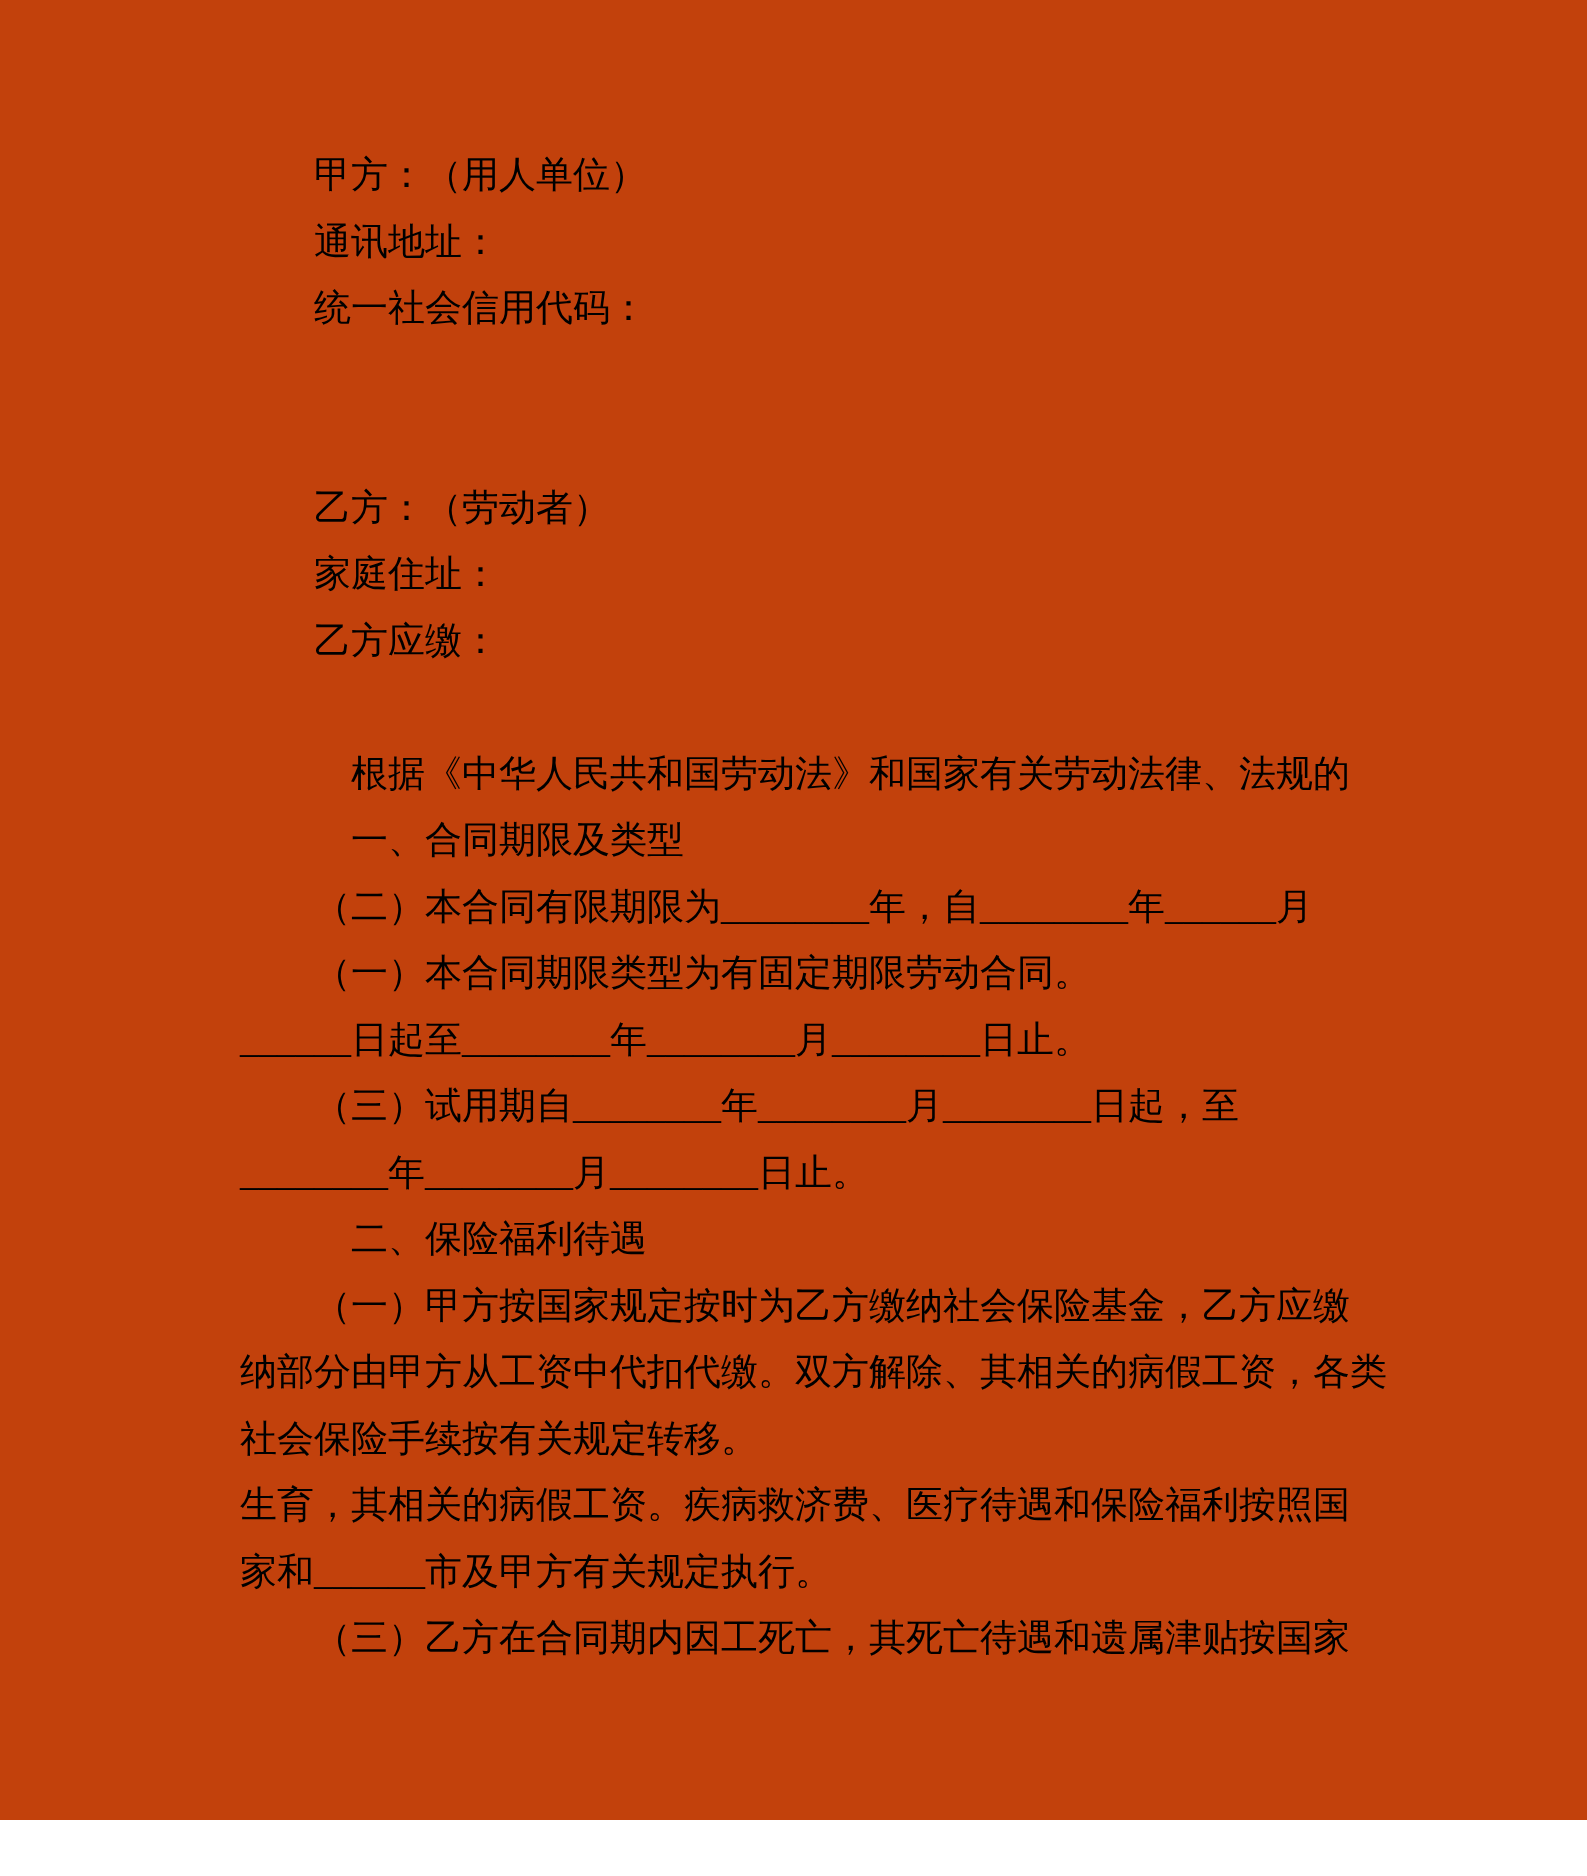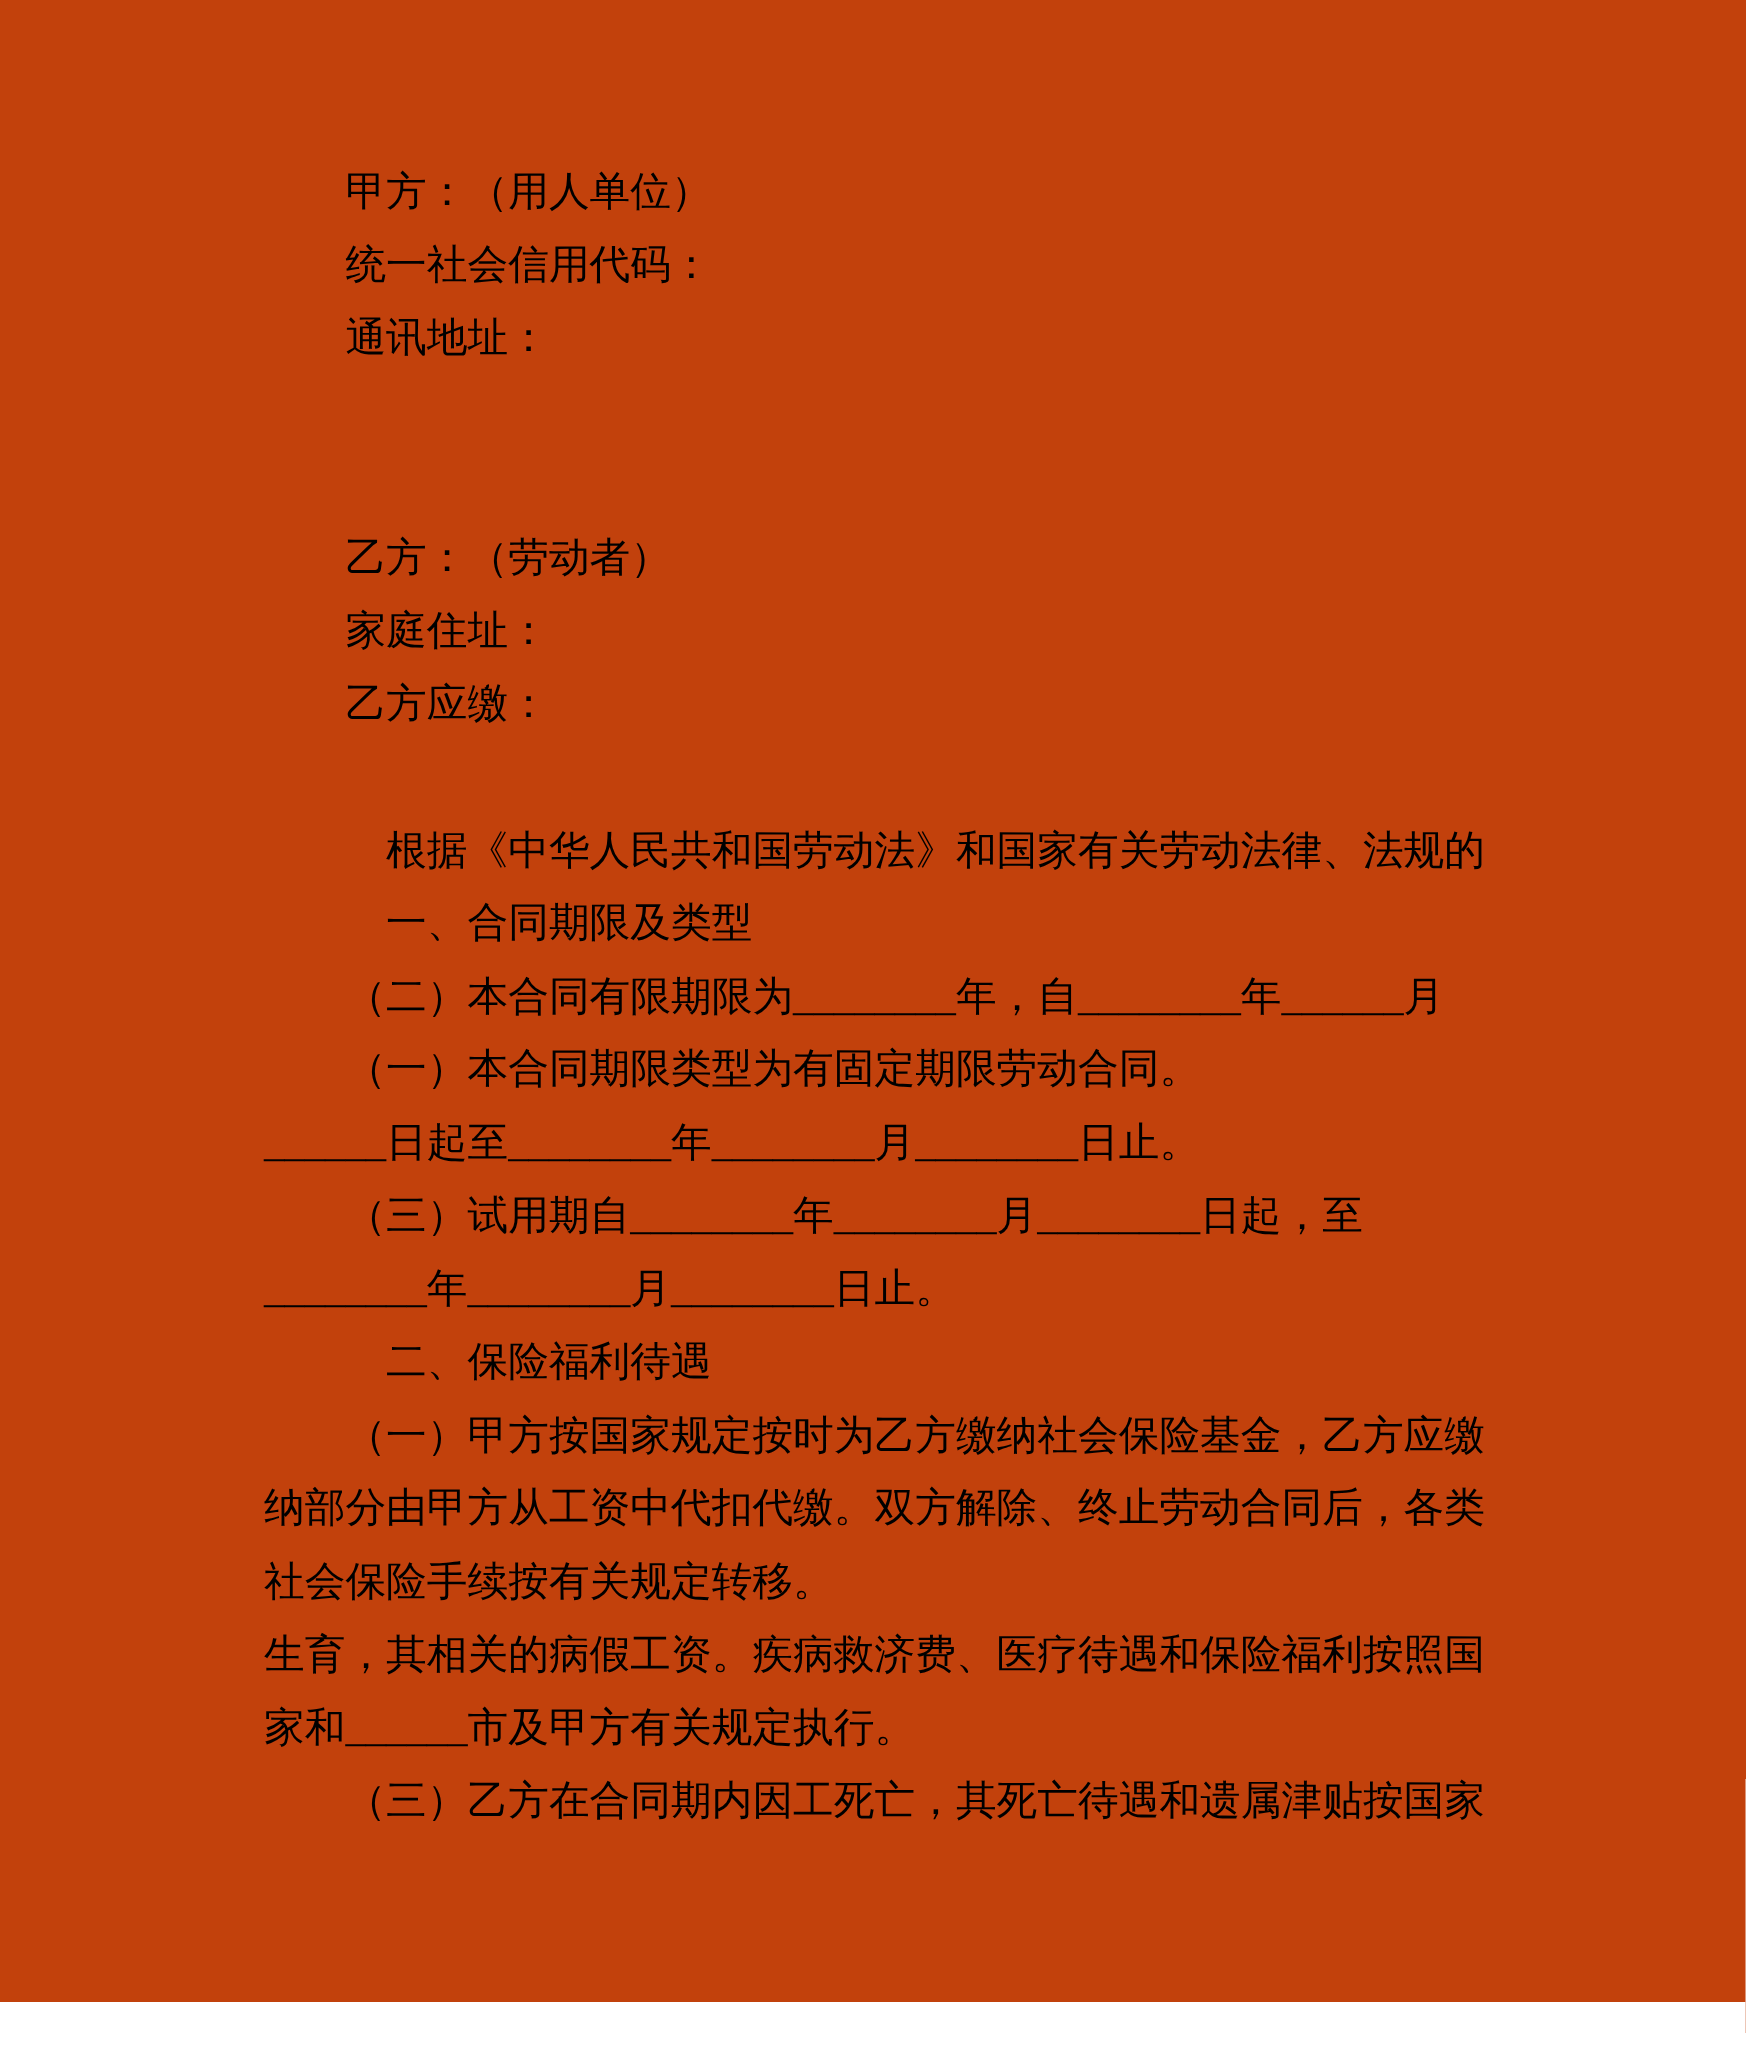--- a/index.html
+++ b/index.html
@@ -29,36 +29,36 @@
   .indent-2 { padding-left: 74px; }
   .indent-3 { padding-left: 111px; }
   .bold { font-weight: 400; }
 </style>
 </head>
 <body>
 
 <div class="page">
   <div id="doc-lines">
       <div class="doc-line indent-2">甲方：（用人单位）</div>
+      <div class="doc-line indent-2">通讯地址：</div>
       <div class="doc-line indent-2">统一社会信用代码：</div>
-      <div class="doc-line indent-2">通讯地址：</div>
       <div class="doc-line indent-0"></div>
       <div class="doc-line indent-0"></div>
       <div class="doc-line indent-2">乙方：（劳动者）</div>
       <div class="doc-line indent-2">家庭住址：</div>
       <div class="doc-line indent-2">乙方应缴：</div>
       <div class="doc-line indent-0"></div>
       <div class="doc-line indent-3">根据《中华人民共和国劳动法》和国家有关劳动法律、法规的</div>
       <div class="doc-line indent-3 bold">一、合同期限及类型</div>
       <div class="doc-line indent-2">（二）本合同有限期限为________年，自________年______月</div>
       <div class="doc-line indent-2">（一）本合同期限类型为有固定期限劳动合同。</div>
       <div class="doc-line indent-0">______日起至________年________月________日止。</div>
       <div class="doc-line indent-2">（三）试用期自________年________月________日起，至</div>
       <div class="doc-line indent-0">________年________月________日止。</div>
       <div class="doc-line indent-3 bold">二、保险福利待遇</div>
       <div class="doc-line indent-2">（一）甲方按国家规定按时为乙方缴纳社会保险基金，乙方应缴</div>
-      <div class="doc-line indent-0">纳部分由甲方从工资中代扣代缴。双方解除、终止劳动合同后，各类</div>
+      <div class="doc-line indent-0">纳部分由甲方从工资中代扣代缴。双方解除、其相关的病假工资，各类</div>
       <div class="doc-line indent-0">社会保险手续按有关规定转移。</div>
       <div class="doc-line indent-0">生育，其相关的病假工资。疾病救济费、医疗待遇和保险福利按照国</div>
       <div class="doc-line indent-0">家和______市及甲方有关规定执行。</div>
       <div class="doc-line indent-2">（三）乙方在合同期内因工死亡，其死亡待遇和遗属津贴按国家</div>
     </div>
 </div>
 
 </body></html>

